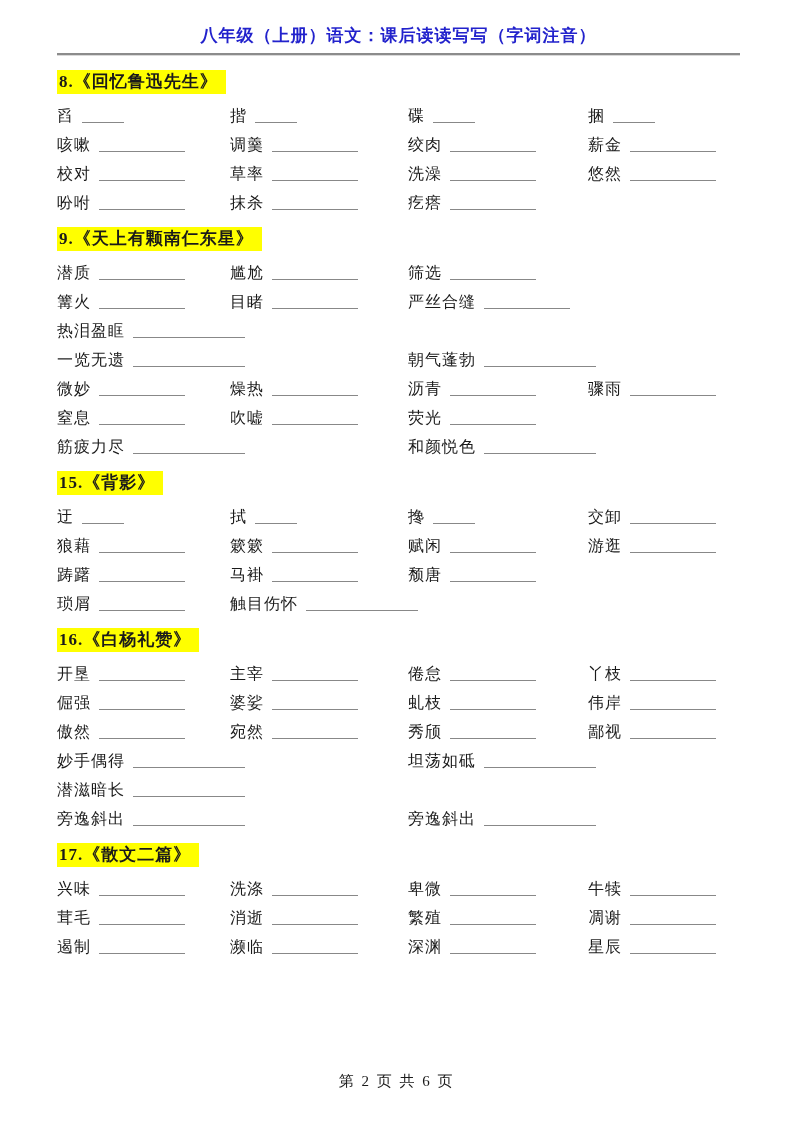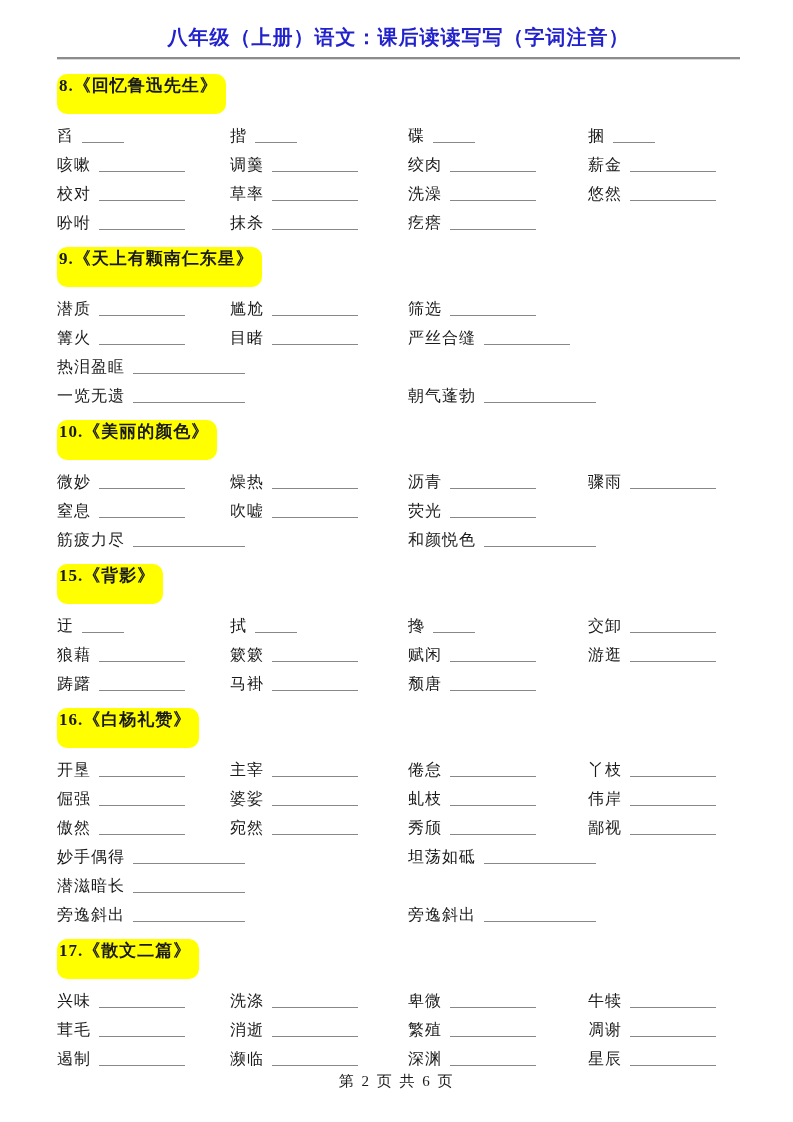--- a/index.html
+++ b/index.html
@@ -11,42 +11,41 @@
     box-sizing:border-box;
     padding:20px 53px 0 57px;
     font-family:"Liberation Serif","DejaVu Serif",serif;
     color:#1a1a1a;
     overflow:hidden;
   }
   .header{
     text-align:center;
     font-family:"DejaVu Sans","Liberation Sans",sans-serif;
     font-weight:bold;
-    font-size:20px;
+    font-size:17px;
     color:#2222cc;
     letter-spacing:1px;
     margin:4px 0 6px 0;
   }
   .rule{
     border:none;
     height:2px;
     background:#8c8c8c;
     border-bottom:1px solid #d9d9d9;
     margin:0 0 9px 0;
   }
   .sec-title{
     display:inline-block;
     background:#ffff00;
     font-weight:bold;
     font-size:17px;
     line-height:24px;
-    padding:0 8px 16px 2px;
+    padding:0 8px 0 2px;
     margin:5px 0 12px 0;
     letter-spacing:1px;
-    border-radius:10px;
   }
   .sec-title-wrap{display:block;}
   .row{
     display:grid;
     grid-template-columns:173px 178px 180px 1fr;
     height:29px;
     align-items:start;
   }
   .entry{
     white-space:nowrap;
@@ -118,21 +117,20 @@
         <div class="entry"><span class="word">目睹</span><span class="blank blank-m"></span></div>
         <div class="entry span2"><span class="word">严丝合缝</span><span class="blank blank-m"></span></div>
       </div>
       <div class="row">
         <div class="entry span2"><span class="word">热泪盈眶</span><span class="blank blank-l"></span></div>
       </div>
       <div class="row">
         <div class="entry span2"><span class="word">一览无遗</span><span class="blank blank-l"></span></div>
         <div class="entry span2"><span class="word">朝气蓬勃</span><span class="blank blank-l"></span></div>
       </div>
-      <div class="sec-title-wrap"><span class="sec-title">10.《美丽的颜色》</span></div>
       <div class="row">
         <div class="entry"><span class="word">微妙</span><span class="blank blank-m"></span></div>
         <div class="entry"><span class="word">燥热</span><span class="blank blank-m"></span></div>
         <div class="entry"><span class="word">沥青</span><span class="blank blank-m"></span></div>
         <div class="entry"><span class="word">骤雨</span><span class="blank blank-m"></span></div>
       </div>
       <div class="row">
         <div class="entry"><span class="word">窒息</span><span class="blank blank-m"></span></div>
         <div class="entry"><span class="word">吹嘘</span><span class="blank blank-m"></span></div>
         <div class="entry"><span class="word">荧光</span><span class="blank blank-m"></span></div>
@@ -151,20 +149,24 @@
       <div class="row">
         <div class="entry"><span class="word">狼藉</span><span class="blank blank-m"></span></div>
         <div class="entry"><span class="word">簌簌</span><span class="blank blank-m"></span></div>
         <div class="entry"><span class="word">赋闲</span><span class="blank blank-m"></span></div>
         <div class="entry"><span class="word">游逛</span><span class="blank blank-m"></span></div>
       </div>
       <div class="row">
         <div class="entry"><span class="word">踌躇</span><span class="blank blank-m"></span></div>
         <div class="entry"><span class="word">马褂</span><span class="blank blank-m"></span></div>
         <div class="entry"><span class="word">颓唐</span><span class="blank blank-m"></span></div>
+      </div>
+      <div class="row">
+        <div class="entry"><span class="word">琐屑</span><span class="blank blank-m"></span></div>
+        <div class="entry span2"><span class="word">触目伤怀</span><span class="blank blank-l"></span></div>
       </div>
       <div class="sec-title-wrap"><span class="sec-title">16.《白杨礼赞》</span></div>
       <div class="row">
         <div class="entry"><span class="word">开垦</span><span class="blank blank-m"></span></div>
         <div class="entry"><span class="word">主宰</span><span class="blank blank-m"></span></div>
         <div class="entry"><span class="word">倦怠</span><span class="blank blank-m"></span></div>
         <div class="entry"><span class="word">丫枝</span><span class="blank blank-m"></span></div>
       </div>
       <div class="row">
         <div class="entry"><span class="word">倔强</span><span class="blank blank-m"></span></div>

